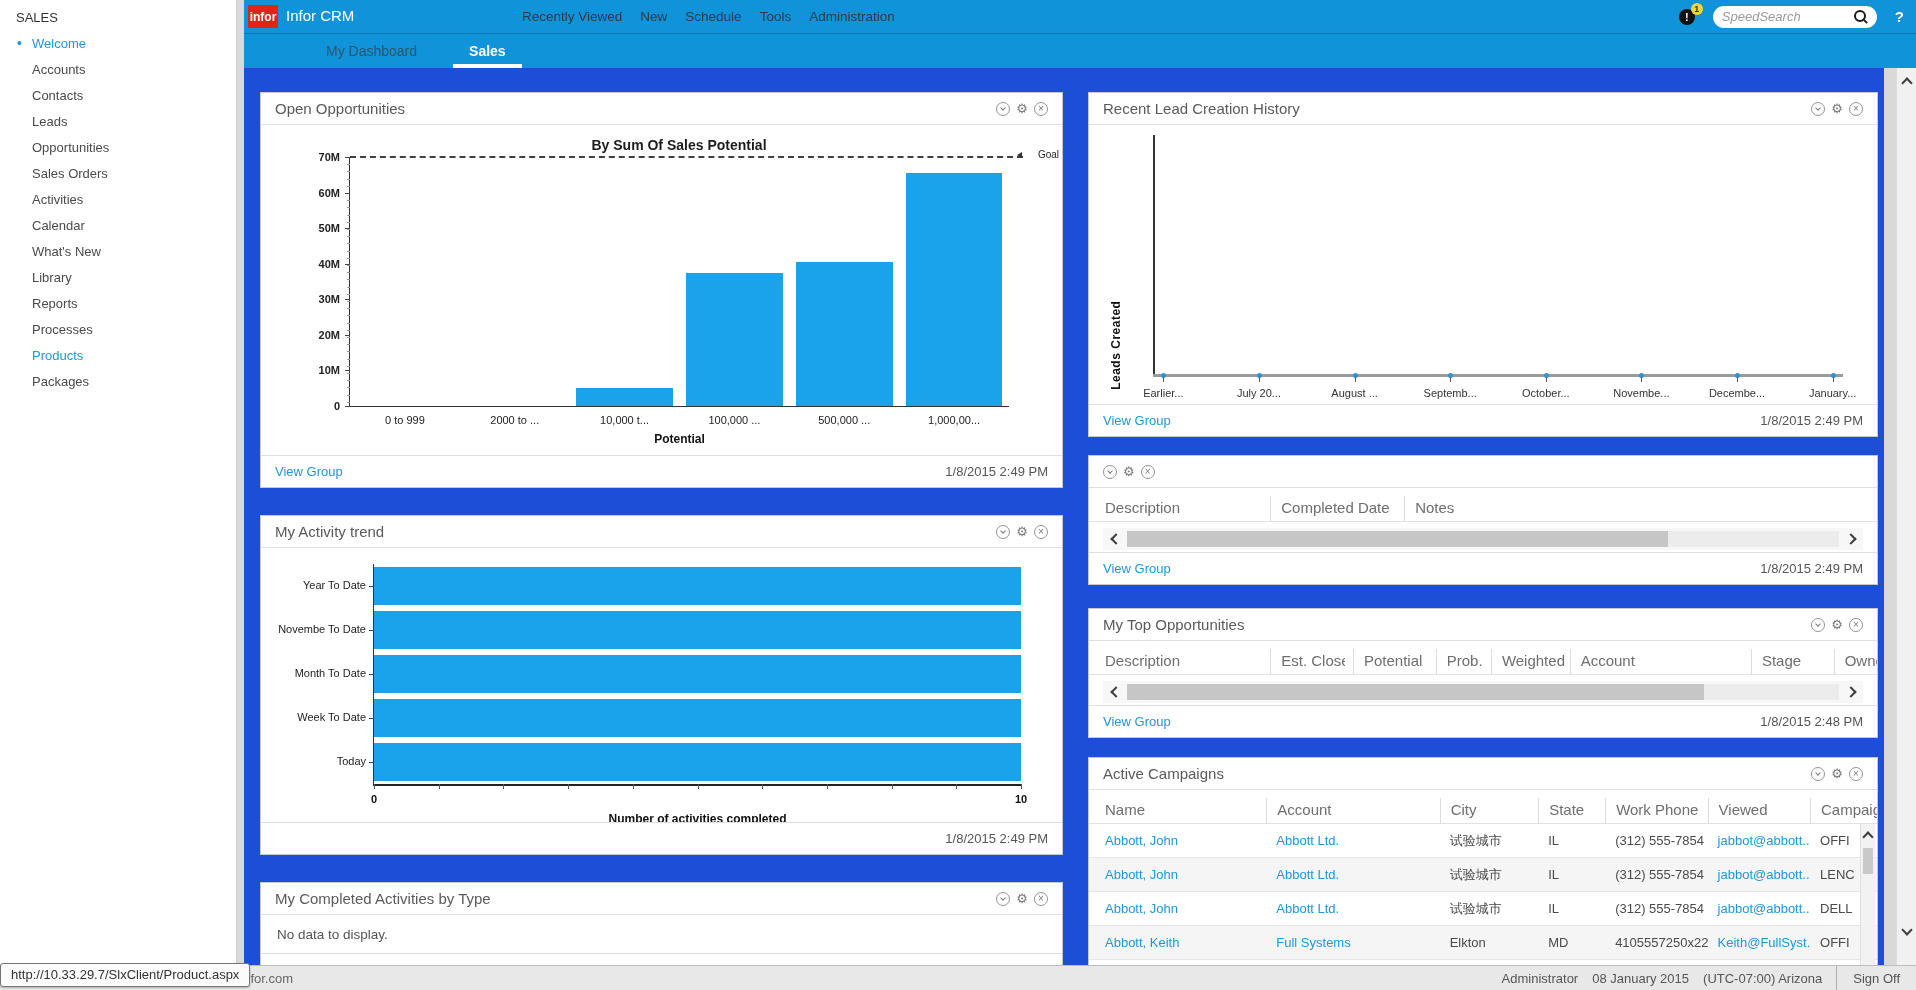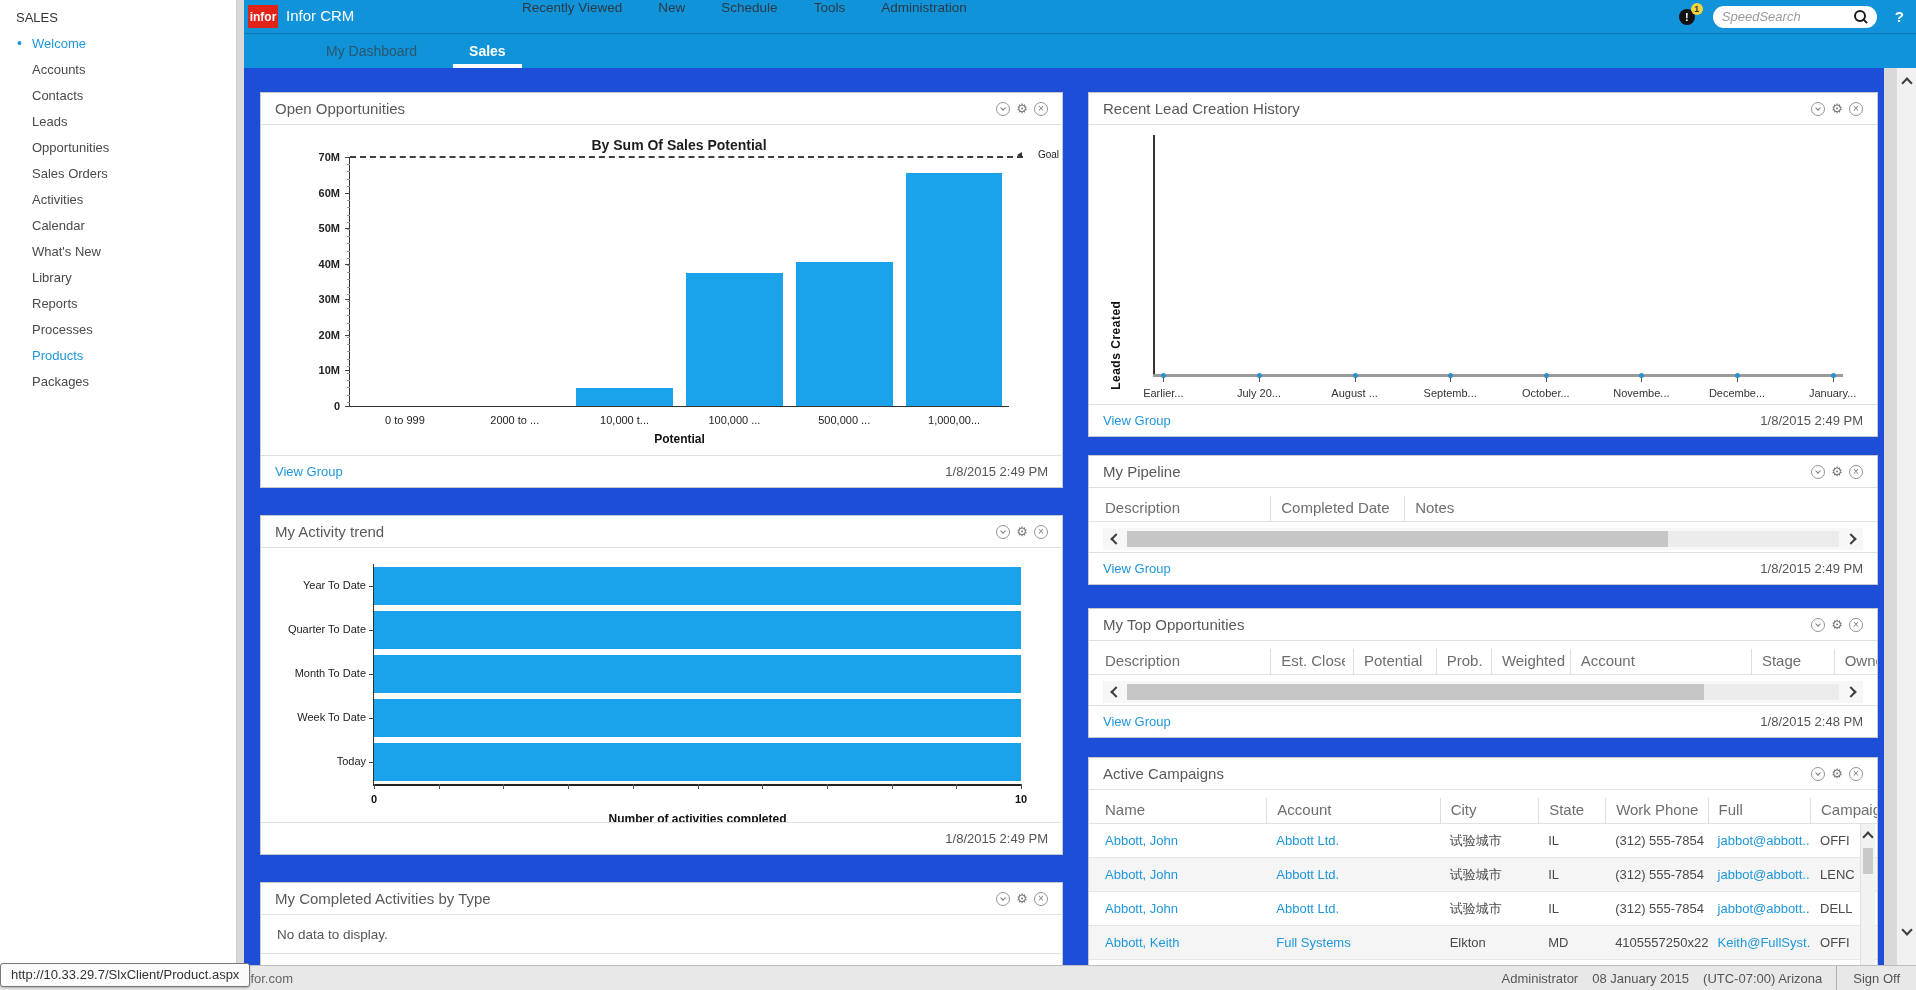--- a/index.html
+++ b/index.html
@@ -16,21 +16,21 @@
   .sb-item{height:26px;display:flex;align-items:center;padding-left:32px;font-size:13px;color:#4a4a4a;position:relative;cursor:pointer;}
   .sb-item.blue{color:var(--link-blue);}
   .sb-item .bullet{position:absolute;left:17px;color:var(--link-blue);font-size:14px;}
   .sb-bottom{position:absolute;left:0;top:836px;width:100%;}
   .sb-section{height:29px;border-top:1px solid #d8d8d8;display:flex;align-items:center;padding-left:16px;font-size:13px;color:#3f3f3f;cursor:pointer;background:#fff;}
 
   
   .topbar{position:absolute;left:244px;top:0;width:1672px;height:33px;background:var(--header-blue);}
   .logo{position:absolute;left:4px;top:5px;width:30px;height:23px;background:var(--logo-red);color:#fff;font-weight:bold;font-size:12px;display:flex;align-items:center;justify-content:center;}
   .app-title{position:absolute;left:42px;top:7px;color:#fff;font-size:15px;}
-  .menu{position:absolute;left:278px;top:0;height:33px;display:flex;align-items:flex-start;gap:36px;}
+  .menu{position:absolute;left:278px;top:0;height:33px;display:flex;align-items:center;gap:18px;}
   .menu-item{font-size:13.5px;color:#2c3a44;cursor:pointer;white-space:nowrap;}
   .top-right{position:absolute;right:12px;top:0;height:33px;display:flex;align-items:center;gap:18px;}
   .alert{position:relative;width:16px;height:16px;background:#111;border-radius:50%;color:#fff;font-weight:bold;font-size:11px;display:flex;align-items:center;justify-content:center;cursor:pointer;}
   .alert-badge{position:absolute;right:-8px;top:-6px;width:12px;height:12px;background:#f2d43e;border-radius:50%;color:#333;font-size:9px;font-weight:bold;display:flex;align-items:center;justify-content:center;}
   .pill{width:164px;height:22px;border-radius:12px;background:#fff;display:flex;align-items:center;padding:0 9px;gap:6px;}
   .pill input{border:none;outline:none;flex:1;font-size:13px;font-style:italic;color:#555;background:transparent;font-family:"Liberation Sans",sans-serif;min-width:0;}
   .pill input::placeholder{color:#9a9a9a;font-style:italic;}
   .mag{position:relative;width:14px;height:14px;flex:0 0 14px;cursor:pointer;}
   .mag::before{content:"";position:absolute;left:0;top:0;width:8px;height:8px;border:2px solid #1a1a1a;border-radius:50%;}
   .mag::after{content:"";position:absolute;width:6px;height:2px;background:#1a1a1a;transform:rotate(45deg);left:8px;top:10px;}
@@ -276,21 +276,21 @@
             <span class="wicon-gear">⚙</span>
             <span class="wicon">×</span>
           </span>
       </div>
       <div id="at-plot">
         <div class="at-xlabel">Number of activities completed</div>
       <div class="at-bar" style="top: 1.5%; height: 17%; width: 100%;"></div>
           <span class="at-cat" style="top: calc(10% - 7px);">Year To Date</span>
           <span class="at-ytick" style="top: 10%;"></span>
           <div class="at-bar" style="top: 21.5%; height: 17%; width: 100%;"></div>
-          <span class="at-cat" style="top: calc(30% - 7px);">Quarter To Date</span>
+          <span class="at-cat" style="top: calc(30% - 7px);">Novembe To Date</span>
           <span class="at-ytick" style="top: 30%;"></span>
           <div class="at-bar" style="top: 41.5%; height: 17%; width: 100%;"></div>
           <span class="at-cat" style="top: calc(50% - 7px);">Month To Date</span>
           <span class="at-ytick" style="top: 50%;"></span>
           <div class="at-bar" style="top: 61.5%; height: 17%; width: 100%;"></div>
           <span class="at-cat" style="top: calc(70% - 7px);">Week To Date</span>
           <span class="at-ytick" style="top: 70%;"></span>
           <div class="at-bar" style="top: 81.5%; height: 17%; width: 100%;"></div>
           <span class="at-cat" style="top: calc(90% - 7px);">Today</span>
           <span class="at-ytick" style="top: 90%;"></span>
@@ -371,21 +371,20 @@
           <span class="rl-xcat" style="left: 98.5%;">January...</span>
         </div>
       <div class="widget-footer">
         <span class="view-group">View Group</span>
         <span class="timestamp">1/8/2015 2:49 PM</span>
       </div>
     </div>
 
     <div class="widget" id="w-mp">
       <div class="widget-header">
-        <span class="widget-title">My Pipeline</span>
         <span class="w-icons">
             <span class="wicon">
               <span class="chev-mini"></span>
             </span>
             <span class="wicon-gear">⚙</span>
             <span class="wicon">×</span>
           </span>
       </div>
       <div class="gcols" id="mp-cols">
           <span class="gcol" style="left: 0%; width: 22%; text-align: left; padding-left: 16px;">Description</span>
@@ -457,21 +456,21 @@
             <span class="wicon-gear">⚙</span>
             <span class="wicon">×</span>
           </span>
       </div>
       <div class="gcols" id="ac-cols">
           <span class="gcol" style="left: 0%; width: 22.5%; text-align: left; padding-left: 16px;">Name</span>
           <span class="gcol sep" style="left: 22.5%; width: 22%; text-align: left; padding-left: 10px;">Account</span>
           <span class="gcol sep" style="left: 44.5%; width: 12.5%; text-align: left; padding-left: 10px;">City</span>
           <span class="gcol sep" style="left: 57%; width: 8.5%; text-align: left; padding-left: 10px;">State</span>
           <span class="gcol sep" style="left: 65.5%; width: 13%; text-align: left; padding-left: 10px;">Work Phone</span>
-          <span class="gcol sep" style="left: 78.5%; width: 13%; text-align: left; padding-left: 10px;">Full</span>
+          <span class="gcol sep" style="left: 78.5%; width: 13%; text-align: left; padding-left: 10px;">Viewed</span>
           <span class="gcol sep" style="left: 91.5%; width: 8.5%; text-align: left; padding-left: 10px;">Campaign</span>
         </div>
       <div class="ac-rows" id="ac-rows">
           <div class="ac-row">
             <span class="ac-cell link" style="left: 0%; width: 22.5%; padding-left: 16px;">Abbott, John</span>
             <span class="ac-cell link" style="left: 22.5%; width: 22%; padding-left: 10px;">Abbott Ltd.</span>
             <span class="ac-cell" style="left: 44.5%; width: 12.5%; padding-left: 10px;">试验城市</span>
             <span class="ac-cell" style="left: 57%; width: 8.5%; padding-left: 10px;">IL</span>
             <span class="ac-cell" style="left: 65.5%; width: 13%; padding-left: 10px;">(312) 555-7854</span>
             <span class="ac-cell link" style="left: 78.5%; width: 13%; padding-left: 10px;">jabbot@abbott....</span>

